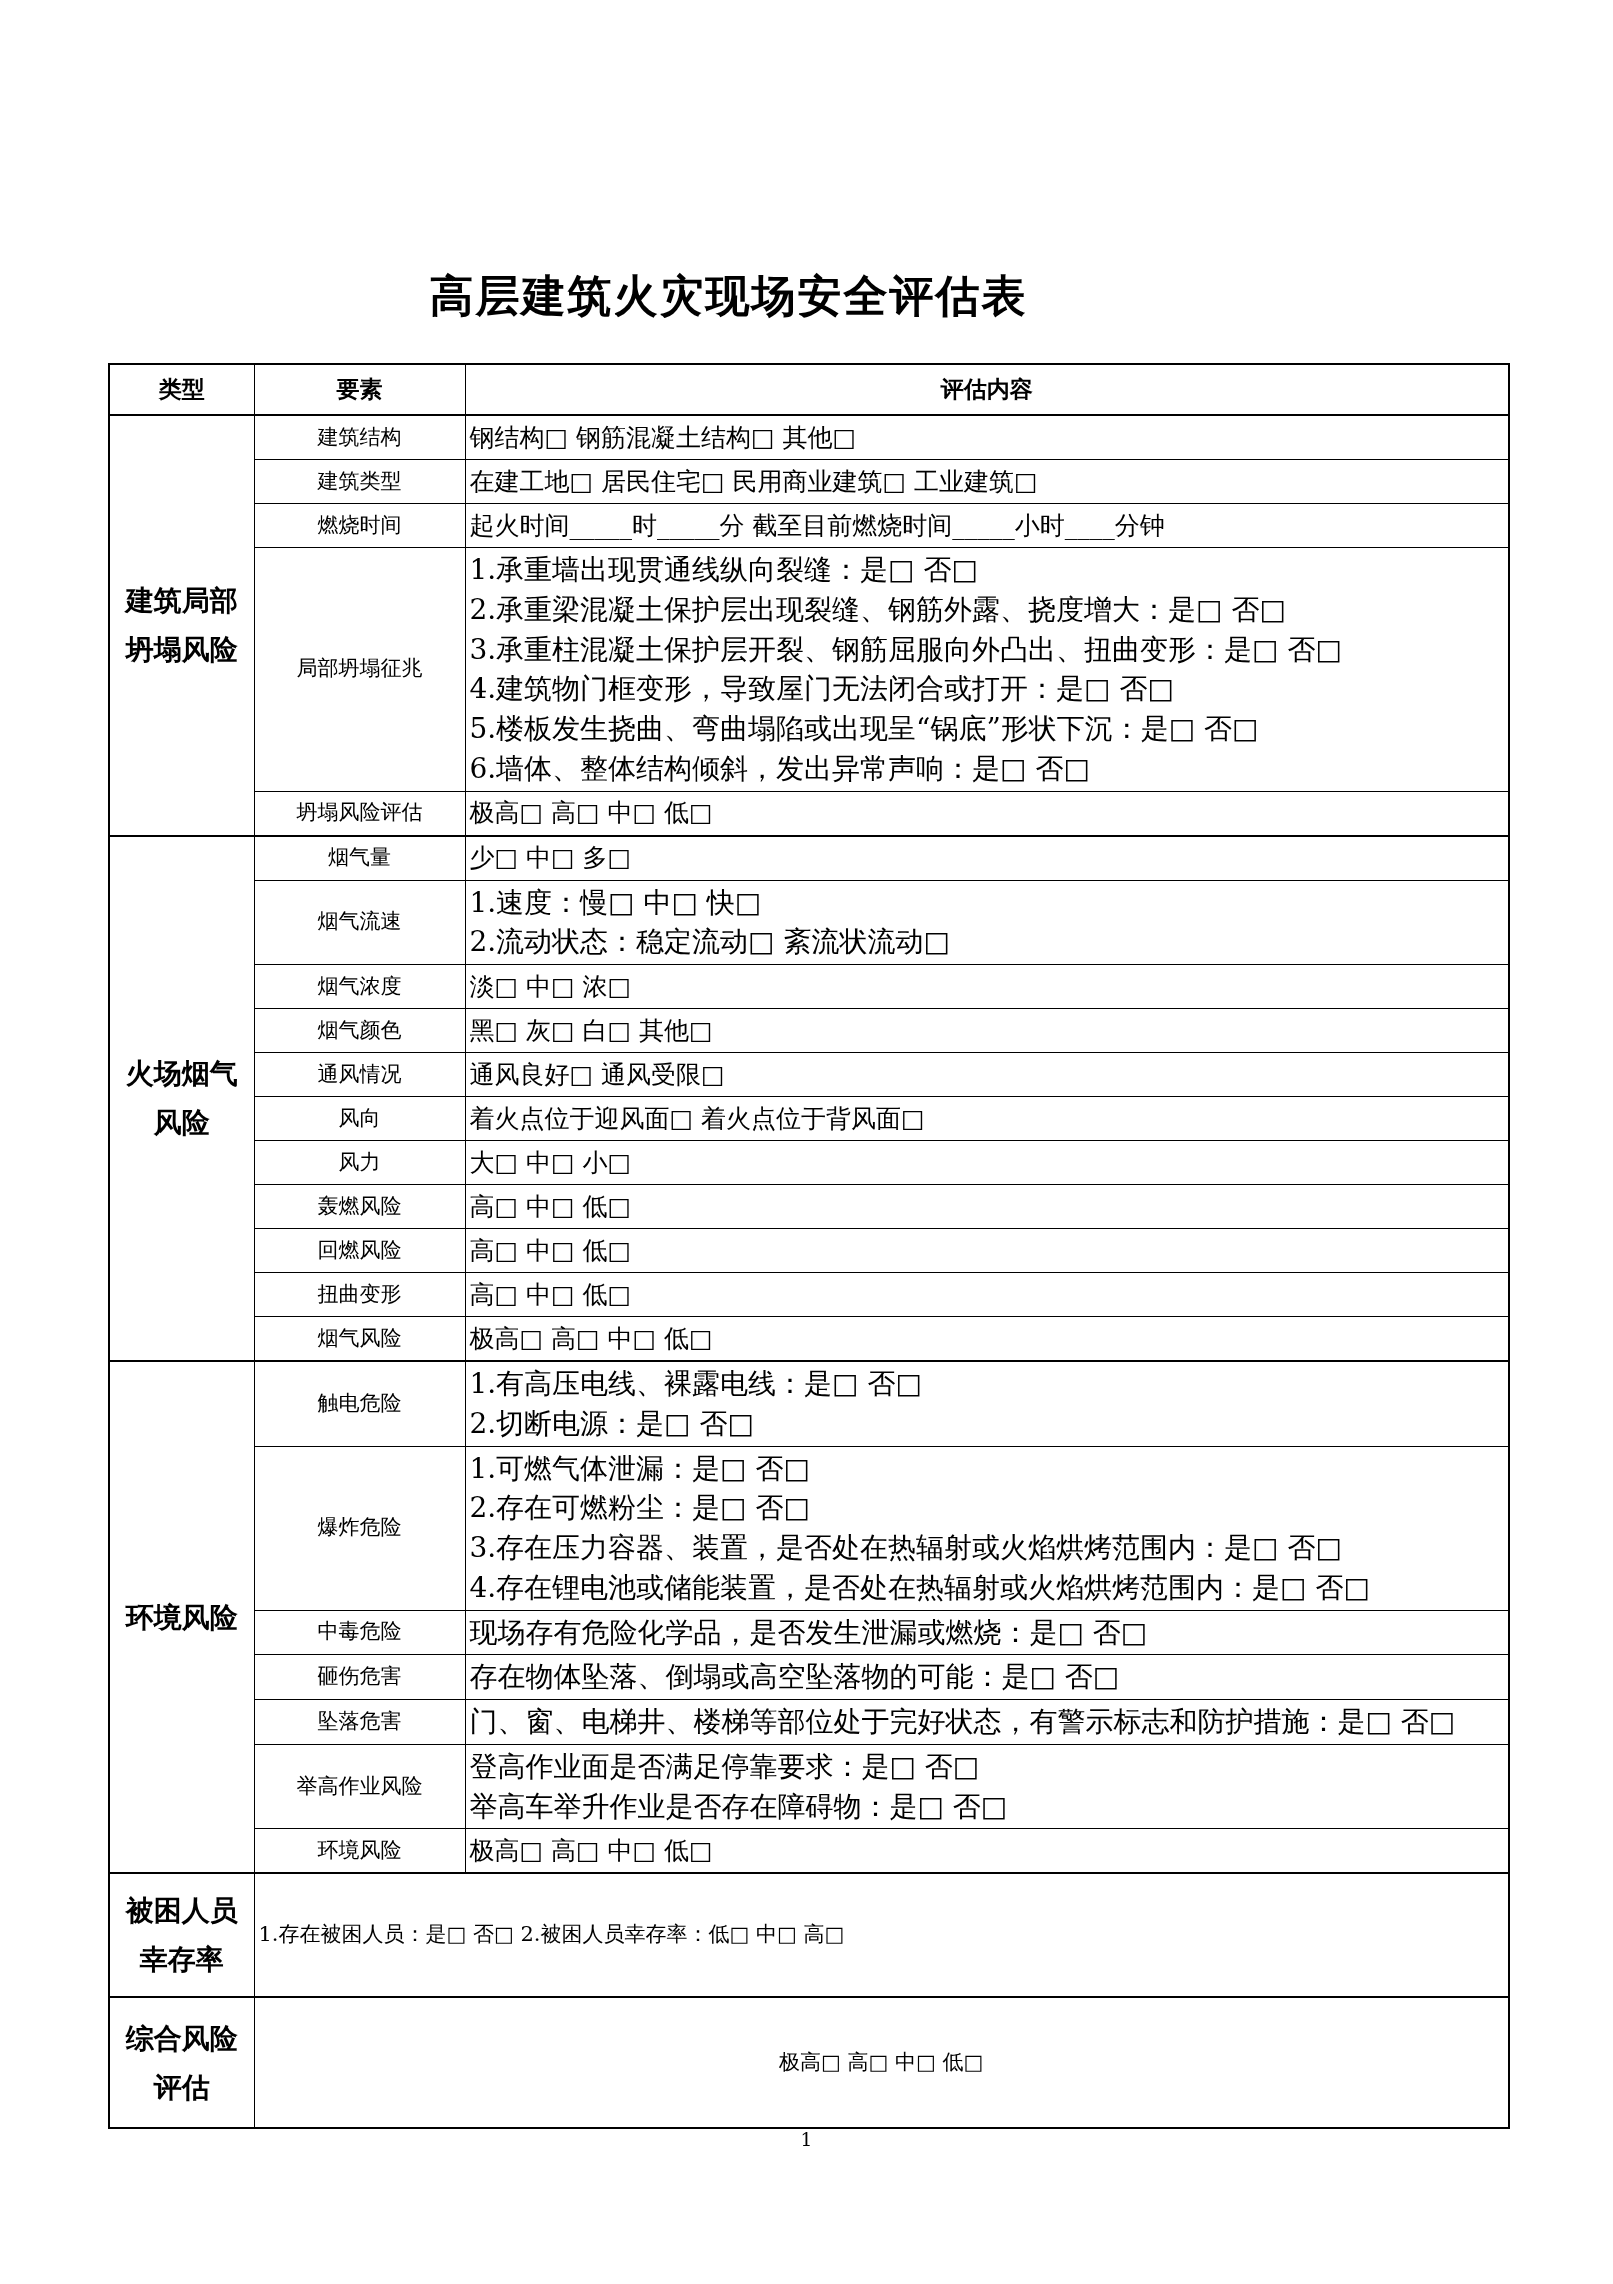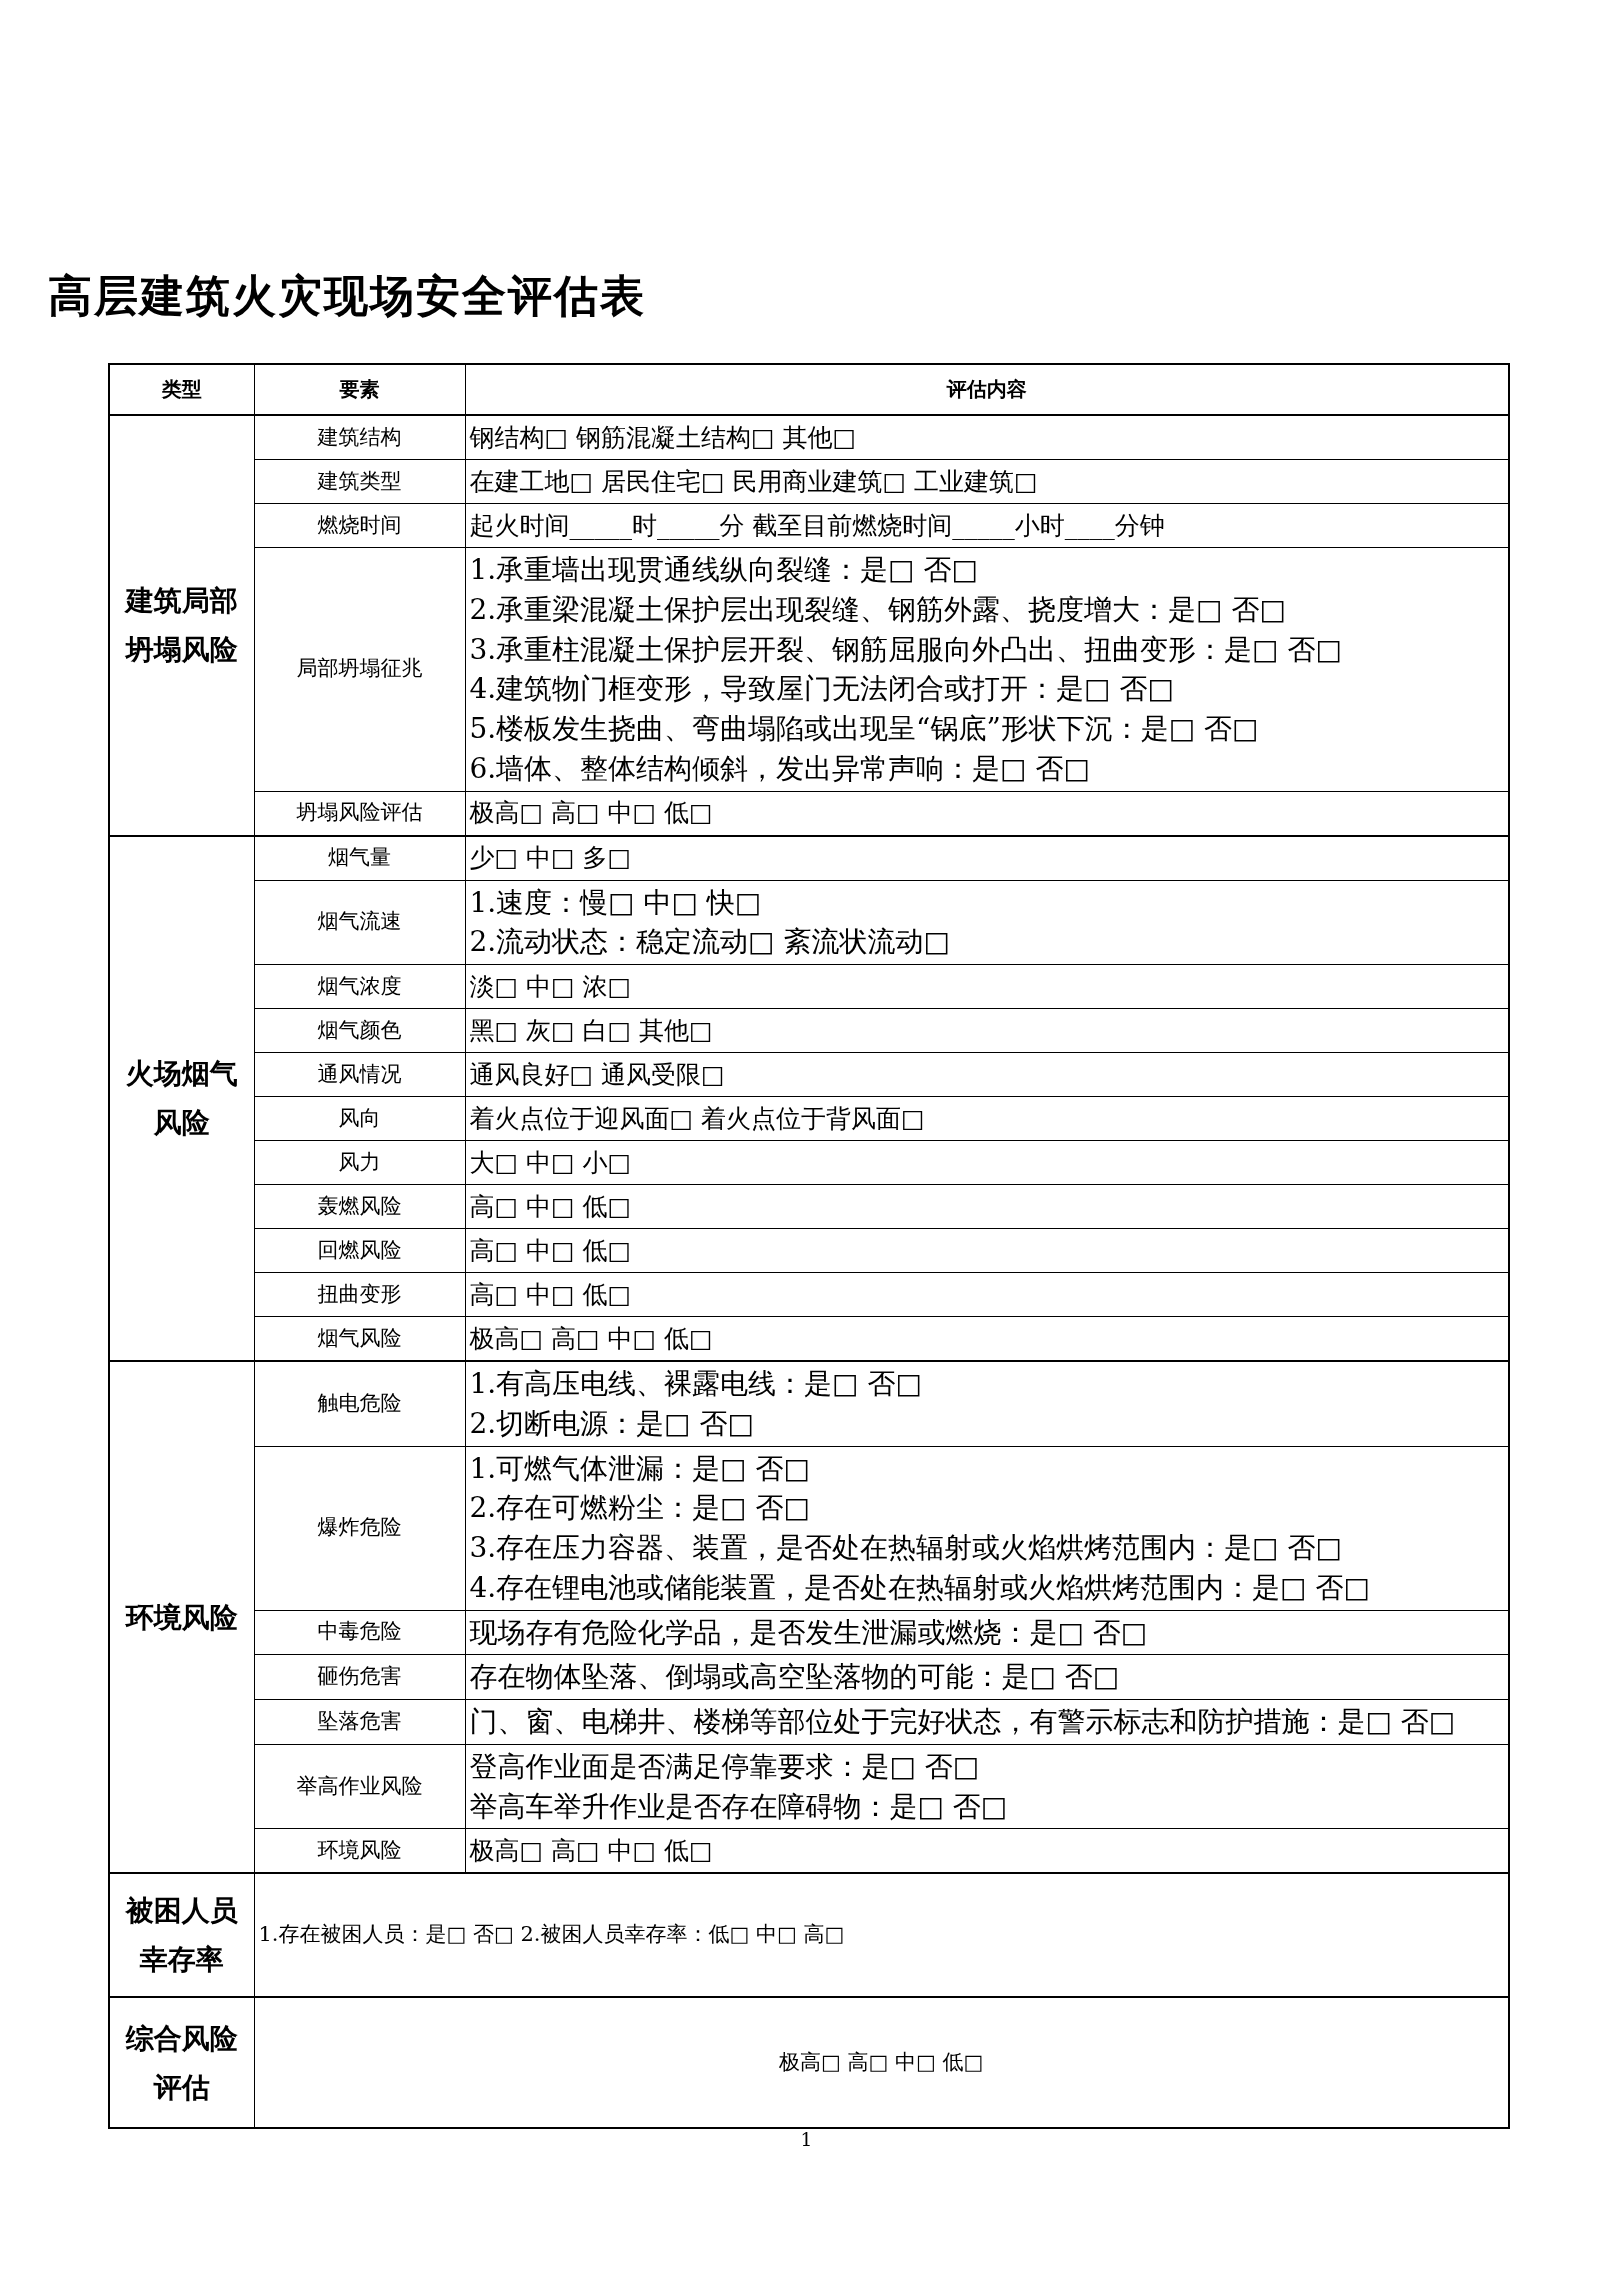--- a/index.html
+++ b/index.html
@@ -17,25 +17,25 @@
     left:0; top:0;
     width:1613px;
     height:2285px;
     box-sizing:border-box;
     padding:0;
   }
   .doc-title{
     position:absolute;
     left:0; top:267px;
     width:1457px;
+    text-align:center;
     font-size:44px;
     font-weight:bold;
     letter-spacing:2px;
     font-family:"DejaVu Serif","Liberation Serif",serif;
-    margin-left:48px;
   }
   table.form{
     position:absolute;
     left:108px;
     top:363px;
     width:1402px;
     border-collapse:collapse;
     table-layout:fixed;
     font-size:21px;
     line-height:1.42;
@@ -50,21 +50,21 @@
   table.form{
     border:2.9px solid #000000;
   }
   .col-type{width:145px;}
   .col-elem{width:211px;}
   .col-content{width:auto;}
 
   .hdr td{
     text-align:center;
     font-weight:bold;
-    font-size:20px;
+    font-size:23px;
     height:45px;
   }
   .cat{
     text-align:center;
     font-weight:bold;
     font-size:28px;
     line-height:1.75;
     vertical-align:middle;
     border-top:2.9px solid #000 !important;
     border-bottom:2.9px solid #000 !important;

